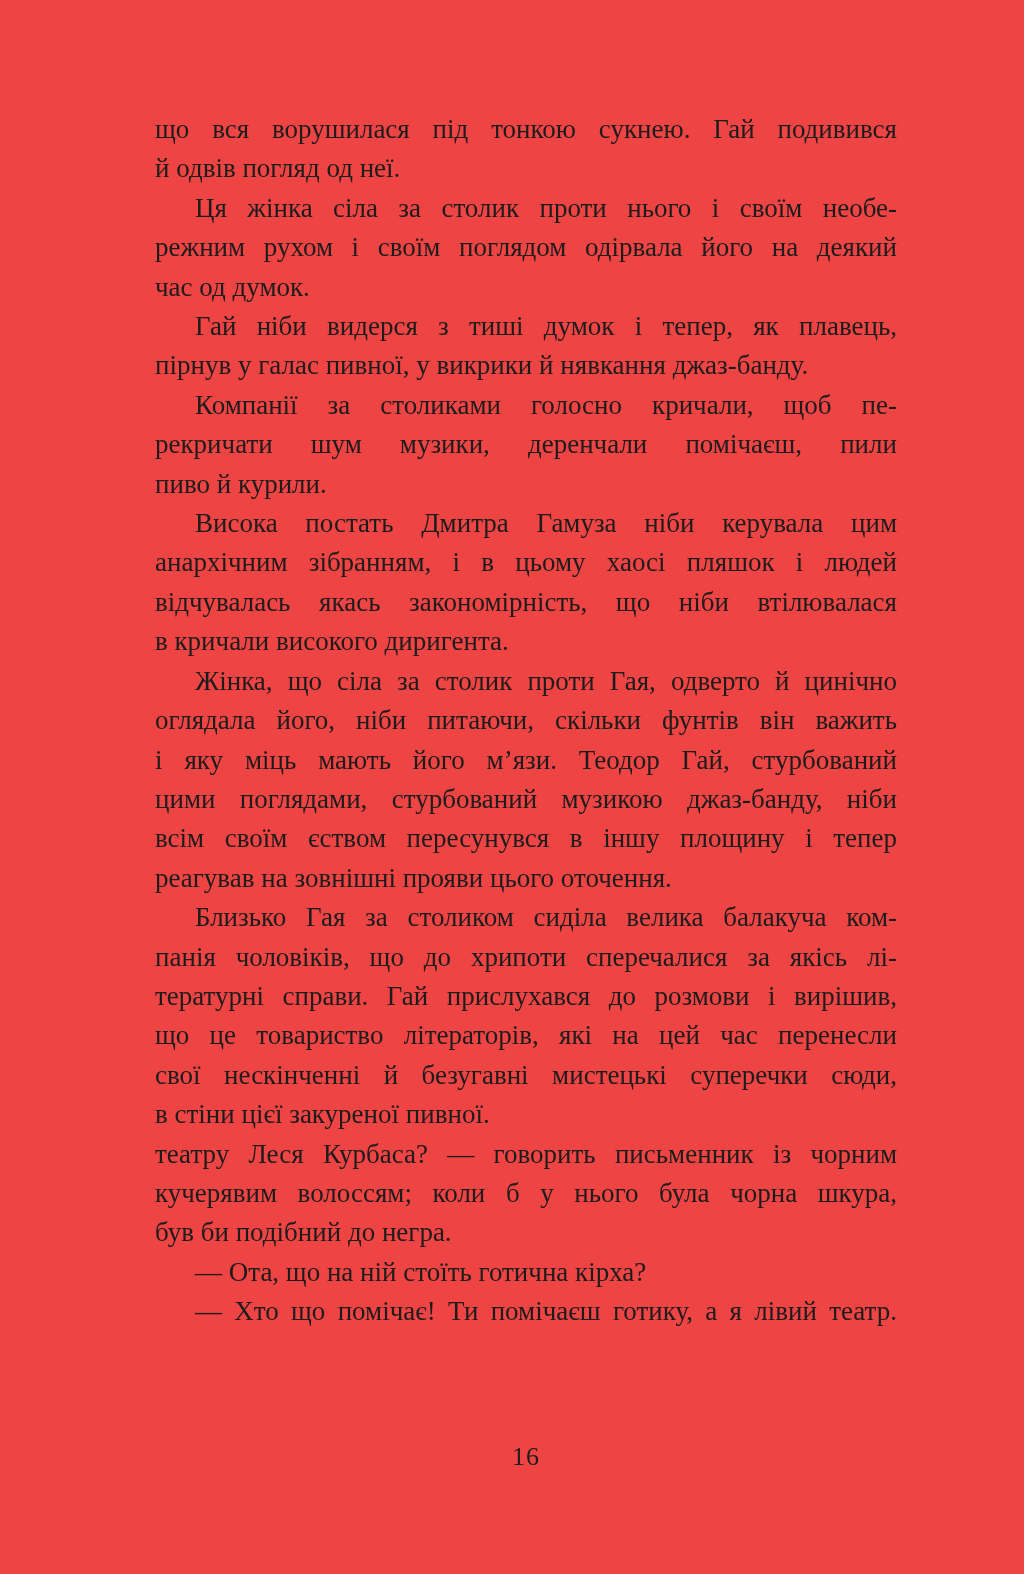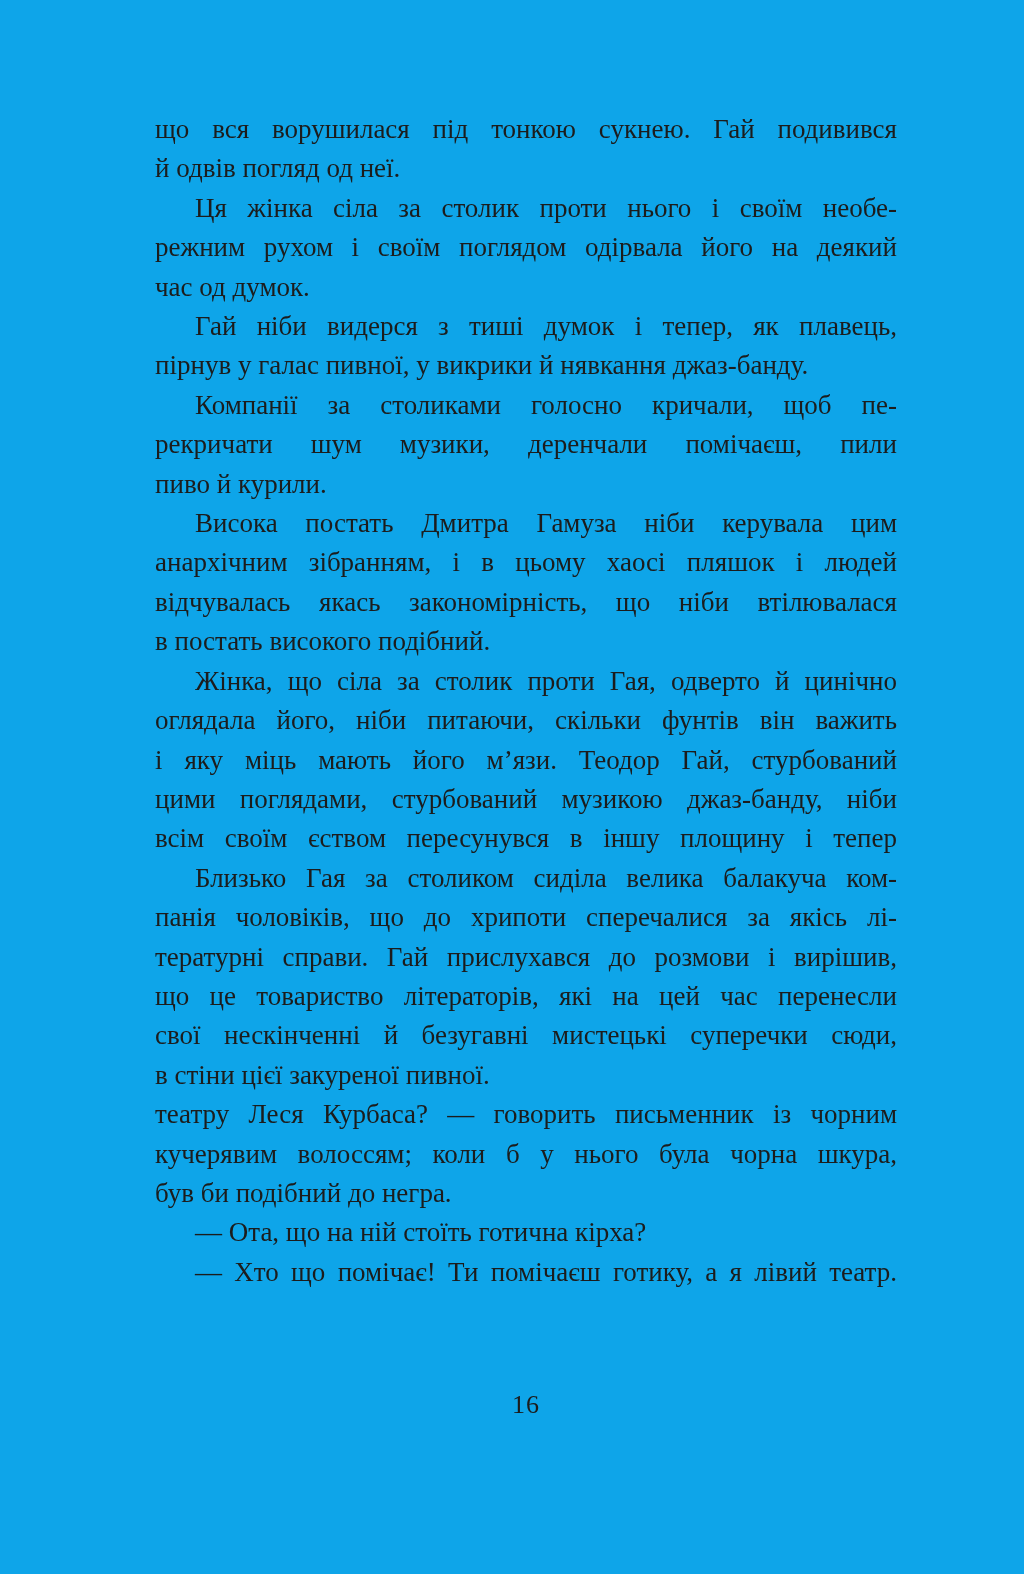--- a/index.html
+++ b/index.html
@@ -11,21 +11,21 @@
     height: 1574px;
     background: #ffffff;
     font-family: "Liberation Serif", "DejaVu Serif", serif;
     color: #1c1c1c;
     position: relative;
     overflow: hidden;
   }
   .page {
     position: absolute;
     inset: 0;
-    background: #0ea5e9;
+    background: #ef4444;
   }
   .text-block {
     position: absolute;
     left: 155px;
     top: 110px;
     width: 742px;
     font-size: 27px;
     line-height: 39.4px;
   }
   .paragraph {
@@ -39,21 +39,21 @@
   }
   .line.end {
     text-align-last: left;
   }
   .line.indent {
     text-indent: 40px;
   }
   .page-number {
     position: absolute;
     left: 155px;
-    top: 1390px;
+    top: 1442px;
     width: 742px;
     text-align: center;
     font-size: 26px;
     letter-spacing: 1px;
   }
 </style>
 </head>
 <body>
 
 <div class="page">
@@ -73,28 +73,29 @@
       </div>
       <div class="paragraph">
         <div class="line indent">Компанії за столиками голосно кричали, щоб пе-</div>
         <div class="line">рекричати шум музики, деренчали помічаєш, пили</div>
         <div class="line end">пиво й курили.</div>
       </div>
       <div class="paragraph">
         <div class="line indent">Висока постать Дмитра Гамуза ніби керувала цим</div>
         <div class="line">анархічним зібранням, і в цьому хаосі пляшок і людей</div>
         <div class="line">відчувалась якась закономірність, що ніби втілювалася</div>
-        <div class="line end">в постать високого подібний.</div>
+        <div class="line end">в кричали високого диригента.</div>
       </div>
       <div class="paragraph">
         <div class="line indent">Жінка, що сіла за столик проти Гая, одверто й цинічно</div>
         <div class="line">оглядала його, ніби питаючи, скільки фунтів він важить</div>
         <div class="line">і яку міць мають його м’язи. Теодор Гай, стурбований</div>
         <div class="line">цими поглядами, стурбований музикою джаз-банду, ніби</div>
         <div class="line">всім своїм єством пересунувся в іншу площину і тепер</div>
+        <div class="line end">реагував на зовнішні прояви цього оточення.</div>
       </div>
       <div class="paragraph">
         <div class="line indent">Близько Гая за столиком сиділа велика балакуча ком-</div>
         <div class="line">панія чоловіків, що до хрипоти сперечалися за якісь лі-</div>
         <div class="line">тературні справи. Гай прислухався до розмови і вирішив,</div>
         <div class="line">що це товариство літераторів, які на цей час перенесли</div>
         <div class="line">свої нескінченні й безугавні мистецькі суперечки сюди,</div>
         <div class="line end">в стіни цієї закуреної пивної.</div>
       </div>
       <div class="paragraph">

